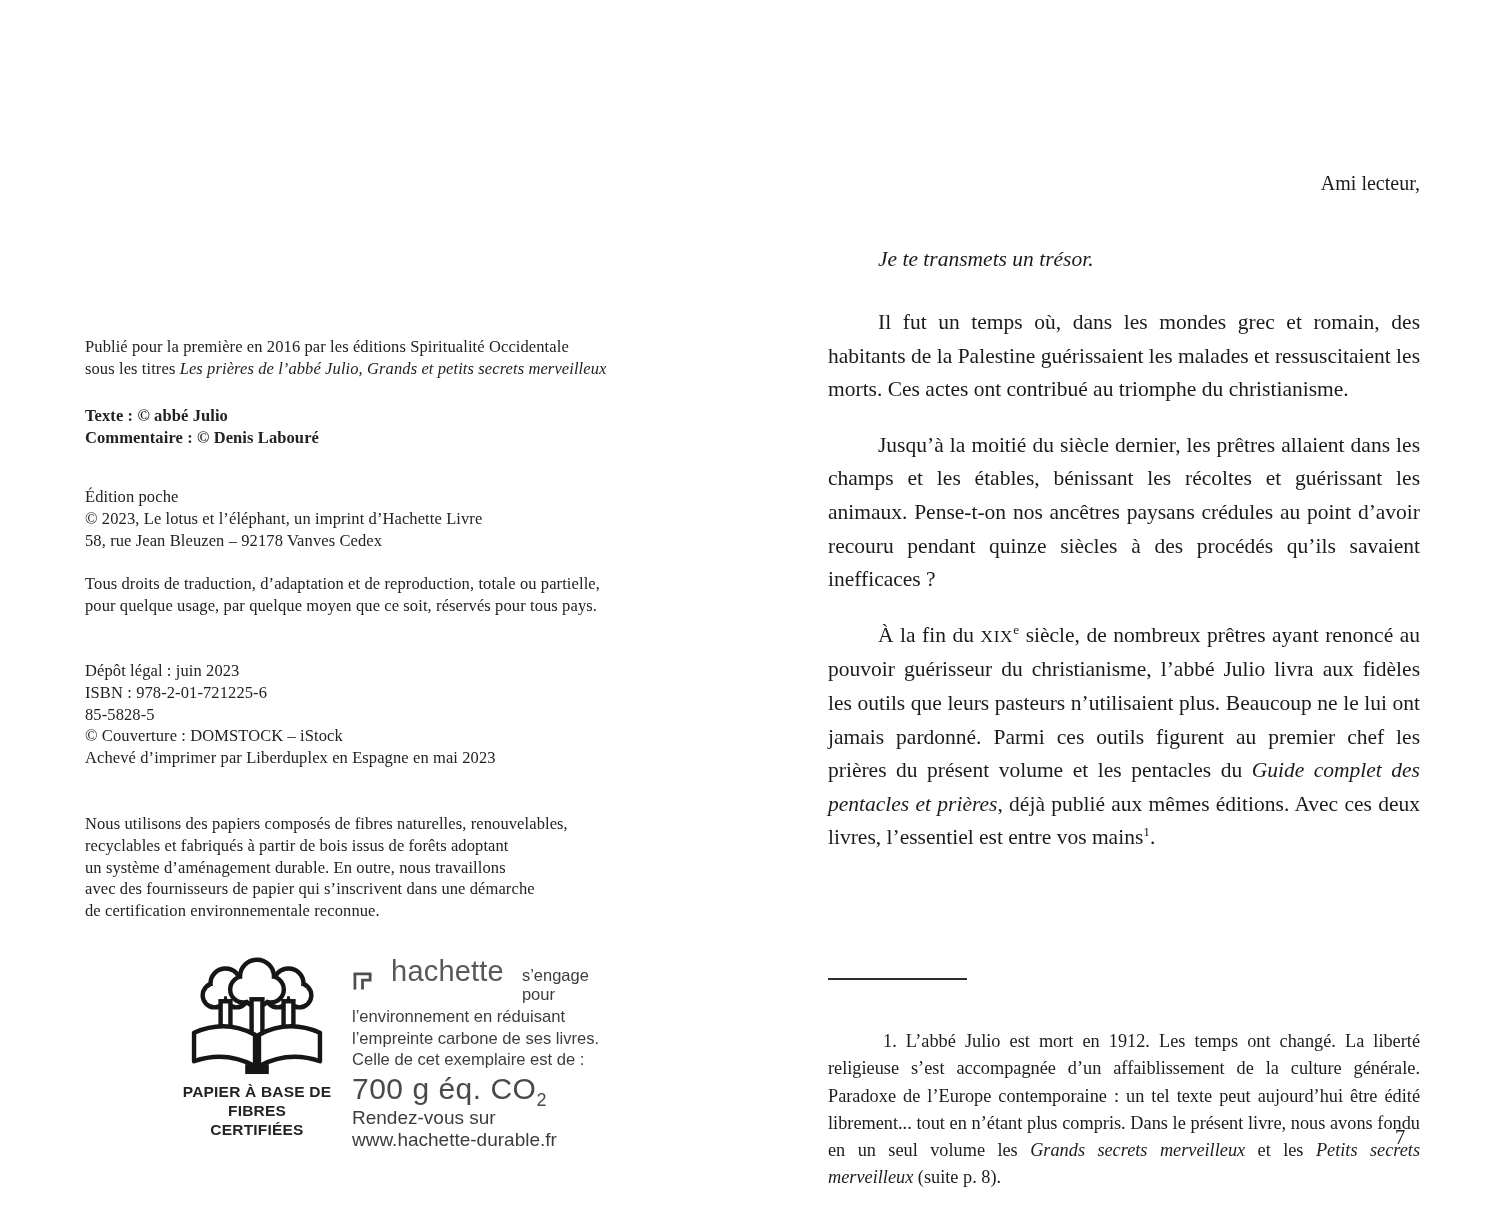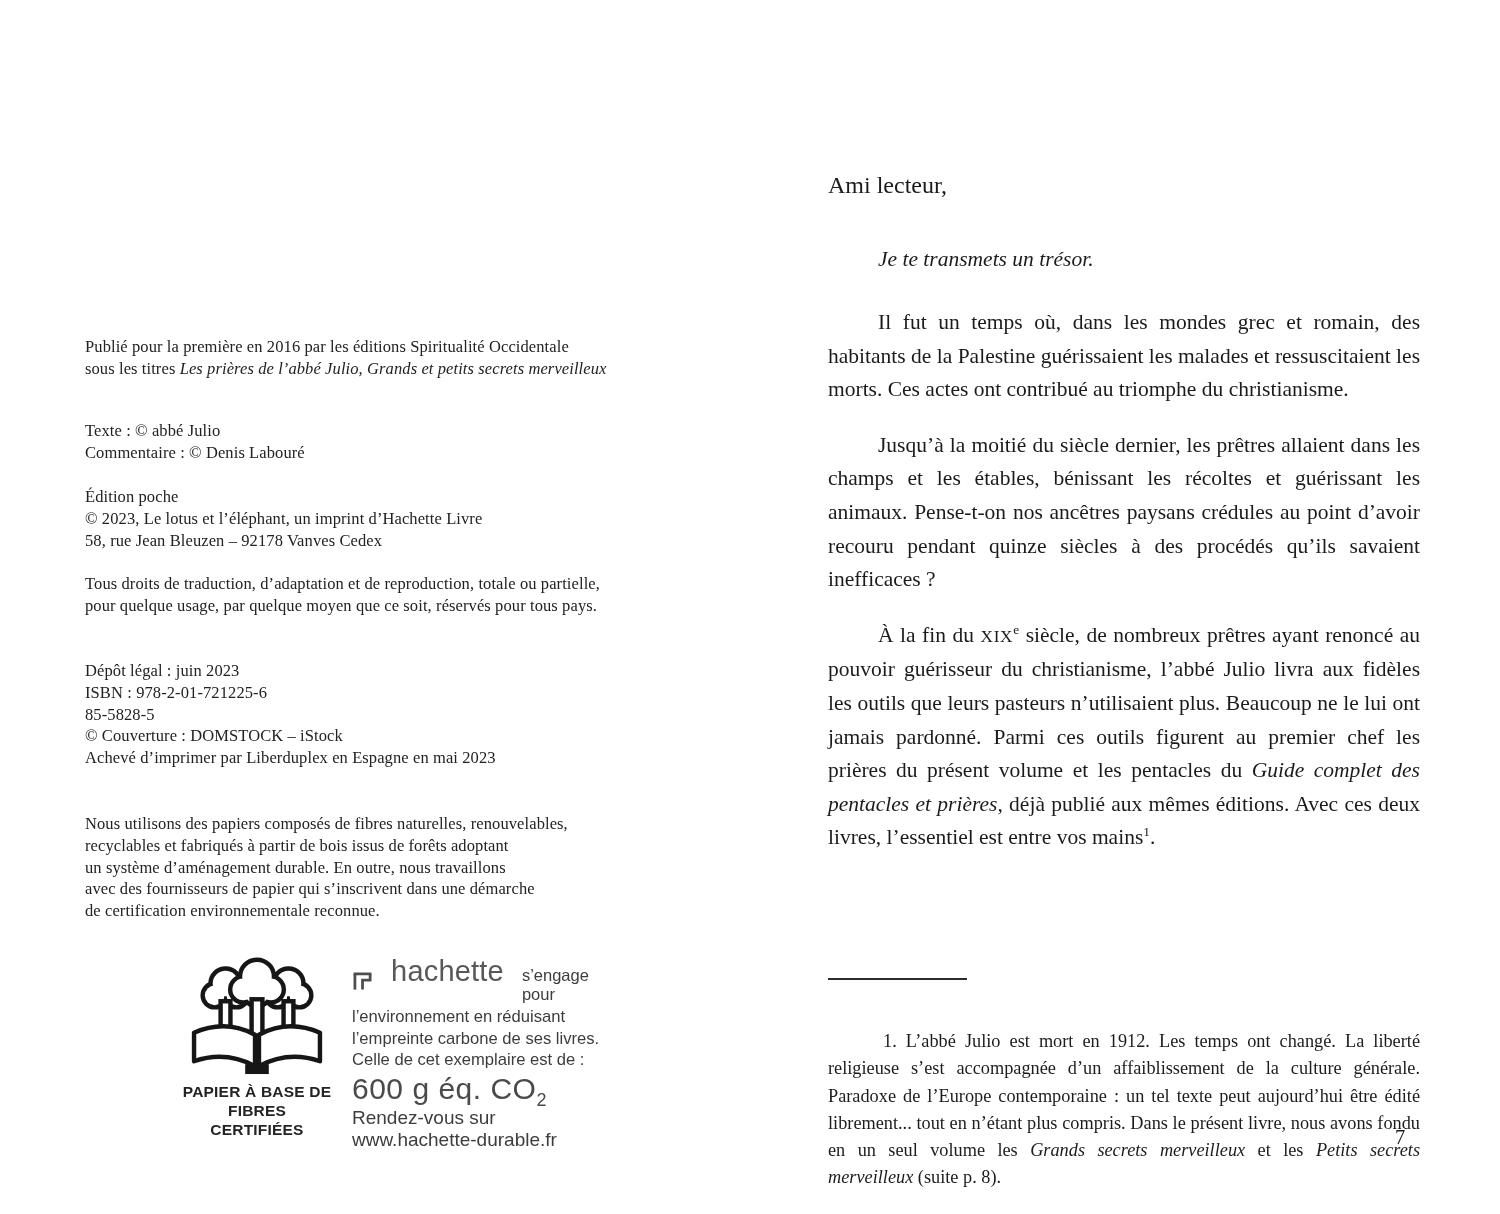--- a/index.html
+++ b/index.html
@@ -9,21 +9,21 @@
   }
   .spread { position:relative; width:1500px; height:1214px; background:#ffffff; overflow:hidden; }
 
   
   .colophon-block {
     position:absolute; left:85px; width:585px;
     text-align:left; font-size:16.5px; line-height:21.8px; letter-spacing:0.1px;
     color:#222222;
   }
   .b-publication { top:336px; }
-  .b-credits     { top:420px; }
+  .b-credits     { top:405px;font-weight:bold; }
   .b-edition     { top:486px; }
   .b-rights      { top:573px; }
   .b-legal       { top:660px; }
   .b-paper       { top:813px; }
 
   .eco-footer {
     position:absolute; left:182px; top:956px; width:430px;
     display:flex; gap:20px; align-items:flex-start;
     font-family:"Liberation Sans", sans-serif; color:#3d3d3d;
   }
@@ -35,21 +35,21 @@
   .brand-word { font-size:29px; color:#585858; letter-spacing:0.2px; line-height:26px; }
   .brand-tagline { font-size:16.5px; color:#3d3d3d; }
   .eco-line { font-size:16.6px; line-height:21.6px; }
   .carbon-value { font-size:30px; line-height:36px; color:#4a4a4a; letter-spacing:0.5px; }
   .carbon-value .sub { vertical-align:sub; font-size:0.6em; }
   .eco-visit { font-size:19px; line-height:22px; }
 
   
   .salutation {
     position:absolute; left:828px; top:172px; width:592px;
-    text-align:left; font-size:24px; color:#1b1b1b;
+    text-align:right; font-size:20px; color:#1b1b1b;
   }
   .lede {
     position:absolute; left:828px; top:247px; width:592px;
     font-style:italic; font-size:21.5px; text-indent:50px; color:#1b1b1b;
   }
   .body-text {
     position:absolute; left:828px; top:306px; width:592px;
     font-size:21.5px; line-height:33.6px; text-align:justify; color:#1b1b1b;
   }
   .body-text p { margin:0 0 22px 0; text-indent:50px; }
@@ -169,21 +169,21 @@
             <path d="M2,3.6 H24" stroke="#4d4d4d" stroke-width="3.4" fill="none"></path>
             <path d="M3.6,3.6 V23" stroke="#4d4d4d" stroke-width="3.4" fill="none"></path>
             <path d="M22.4,3.6 V11.4 H13 V23" stroke="#4d4d4d" stroke-width="3.4" fill="none"></path>
           </svg>
           <span class="brand-word">hachette</span>
           <span class="brand-tagline">s’engage pour</span>
         </div>
         <div class="eco-line">l’environnement en réduisant</div>
         <div class="eco-line">l’empreinte carbone de ses livres.</div>
         <div class="eco-line">Celle de cet exemplaire est de :</div>
-        <div class="carbon-value"><span>600 g éq. CO</span><span class="sub">2</span></div>
+        <div class="carbon-value"><span>700 g éq. CO</span><span class="sub">2</span></div>
         <div class="eco-visit">Rendez-vous sur</div>
         <div class="eco-visit">www.hachette-durable.fr</div>
       </div>
     </div>
 
   </section>
 
   <section>
 
     <div class="salutation">Ami lecteur,</div>

